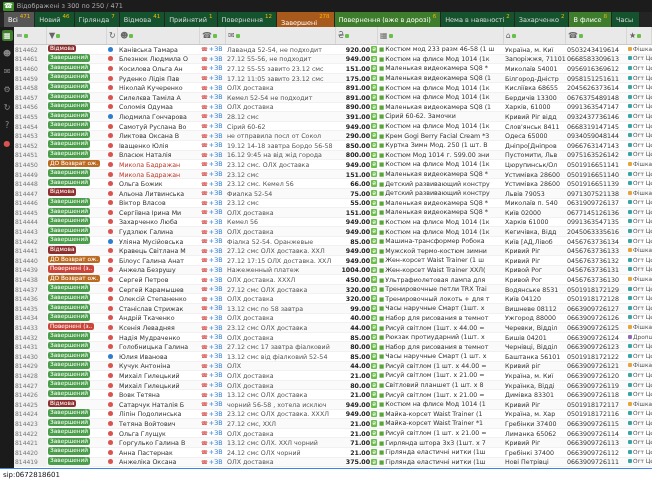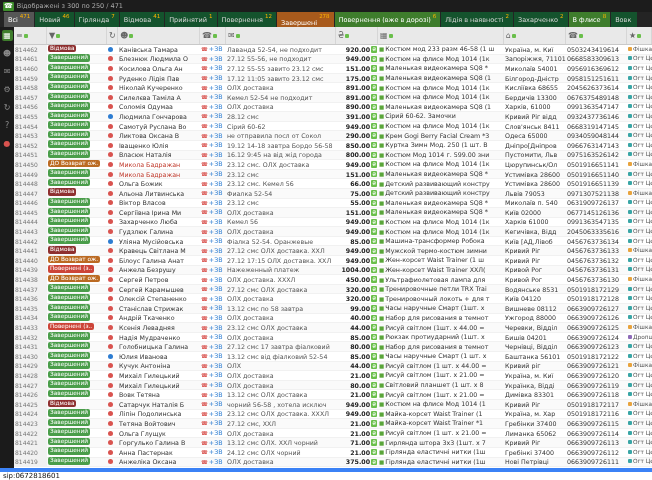--- a/index.html
+++ b/index.html
@@ -57,21 +57,21 @@
   .c-price { display:flex; justify-content:flex-end; align-items:center; gap:1px; font-weight:bold; color:#222; }
   .cur { background:#6abf4b; color:#fff; border-radius:1px; font-size:5px; line-height:6.5px; padding:0 1px; font-weight:normal; }
   .prod-ico { color:#5aa53a; font-size:5.5px; margin-right:1px; }
   .src-dot { display:inline-block; width:4px; height:4px; border-radius:1px; margin-right:1px; }
   .src-dot.s-orange { background:#e8a33d; }
   .src-dot.s-teal { background:#3aa6a6; }
   .src-dot.s-purple { background:#8e6bb8; }
   .c-src { font-size:5.8px; color:#555; }
 
   
-  .statusbar { flex:0 0 12px; height:12px; background:#fff; border-top:4px solid #3b82f6; display:flex; align-items:center; padding:0 3px; font-size:7px; color:#111; }
+  .statusbar { flex:0 0 12px; height:12px; background:#fff; border-top:1px solid #3b82f6; display:flex; align-items:center; padding:0 3px; font-size:7px; color:#111; }
 </style>
 </head>
 <body>
 
 <div class="app">
 
   <div class="topbar">
     <span class="tb-ico">☎</span>
     <span class="tb-text">Відображені з 300 по 250 / 471</span>
   </div>
@@ -112,36 +112,36 @@
         <span class="tab-label">Завершені</span>
         <span class="tab-count">278</span>
       </div>
 
       <div class="tab green">
         <span class="tab-label">Повернення (вже в дорозі)</span>
         <span class="tab-count">6</span>
       </div>
 
       <div class="tab">
-        <span class="tab-label">Лідія в наявності</span>
+        <span class="tab-label">Нема в наявності</span>
         <span class="tab-count">2</span>
       </div>
 
       <div class="tab">
         <span class="tab-label">Захарченко</span>
         <span class="tab-count">2</span>
       </div>
 
       <div class="tab green">
         <span class="tab-label">В флисе</span>
         <span class="tab-count">8</span>
       </div>
 
       <div class="tab">
-        <span class="tab-label">Вовк</span>
+        <span class="tab-label">Часы</span>
         <span class="tab-count"></span>
       </div>
     </div>
 
   <div class="main">
 
     <div class="sidebar">
 
         <div class="sb-ico green">▦</div>
 

